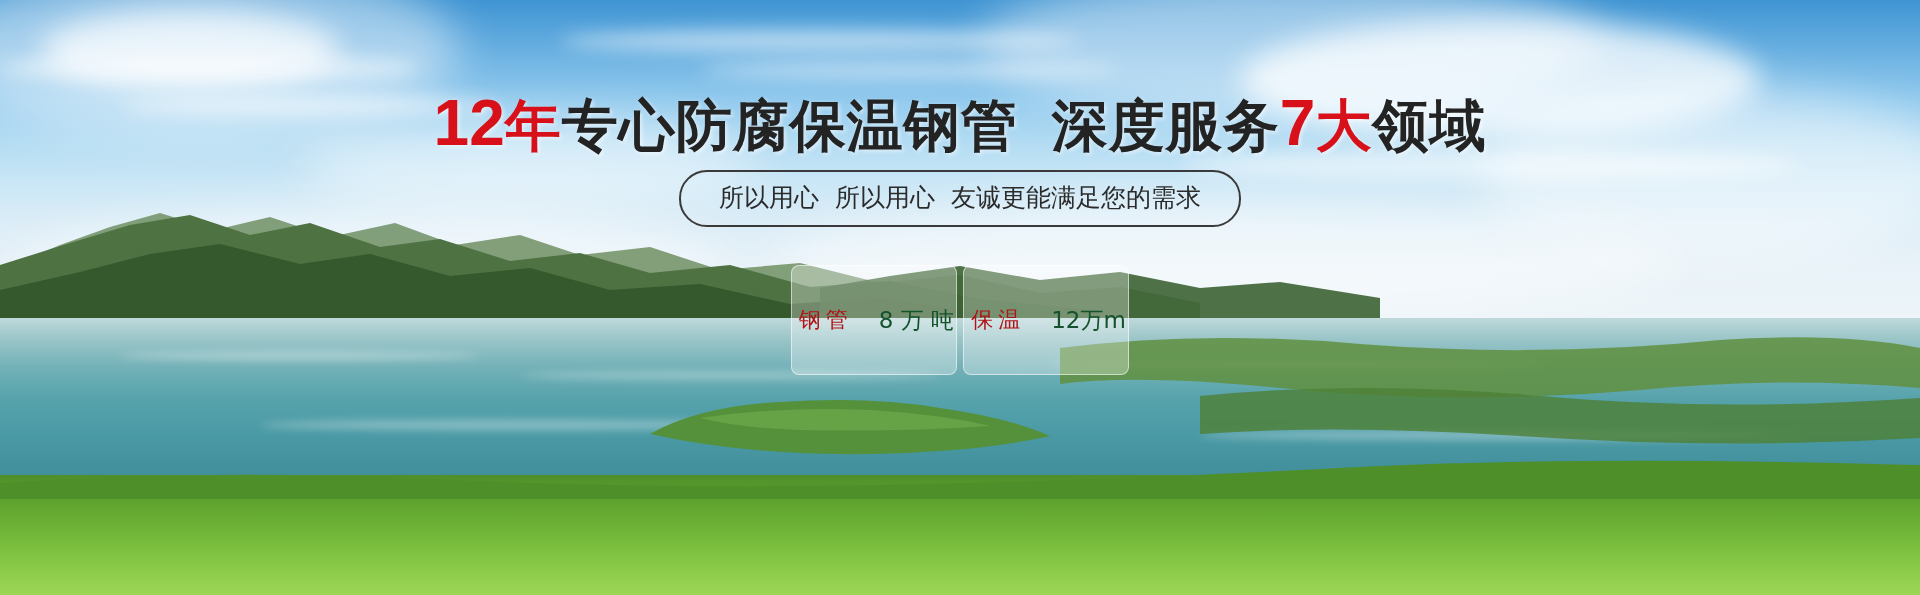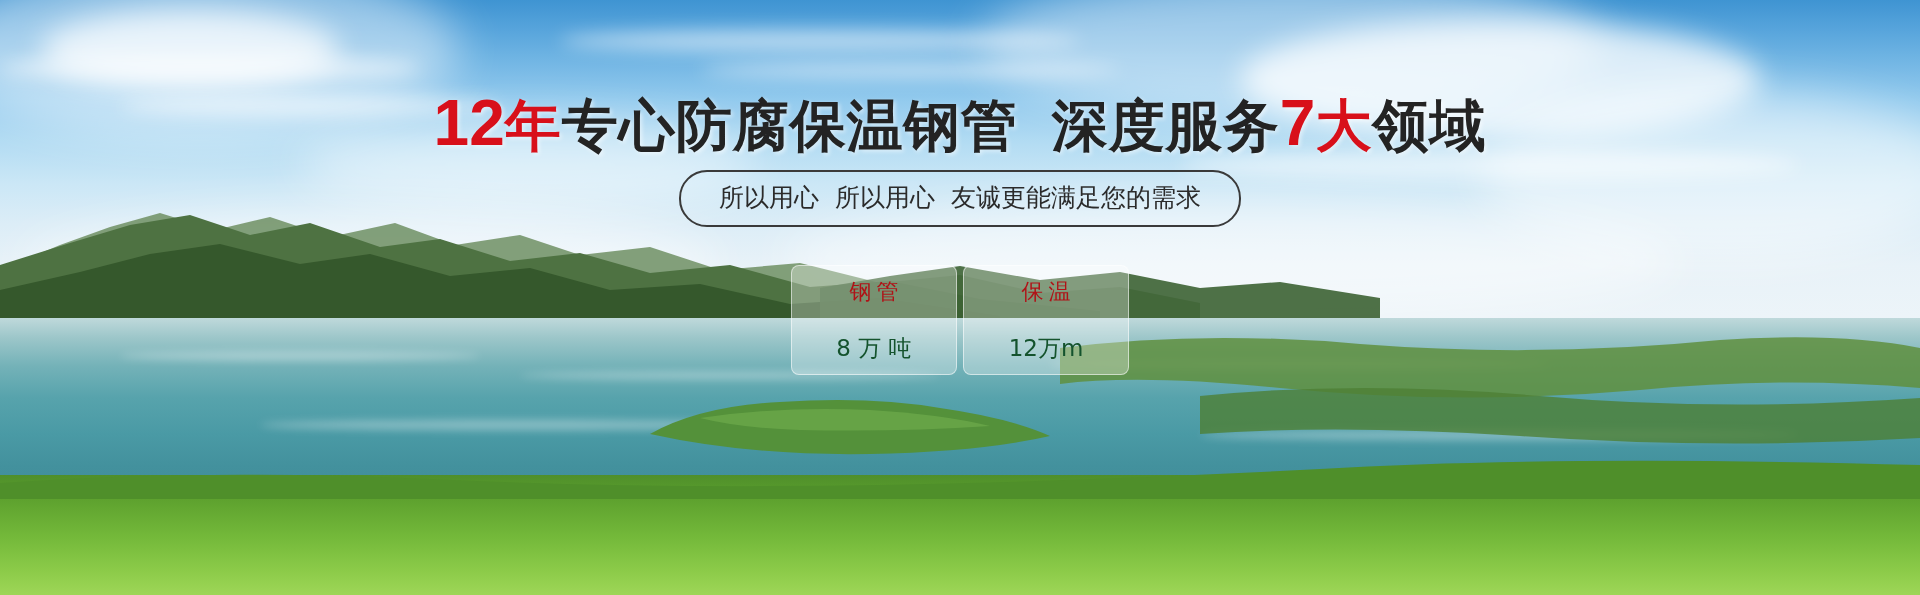--- a/index.html
+++ b/index.html
@@ -75,21 +75,21 @@
   
   .cards {
     position:absolute; left:50%; transform:translateX(-50%);
     top:265px; display:flex; gap:6px;
   }
   .card {
     width:166px; height:110px;
     background:rgba(255,255,255,.30);
     border:1px solid rgba(255,255,255,.55);
     border-radius:8px;
-    display:flex; flex-direction:column;
+    display:flex; flex-direction:row;
     align-items:center; justify-content:center;
     gap:26px;
   }
   .card .lbl {
     font-size:22px; color:#b01217; font-weight:normal;
     letter-spacing:5px; text-indent:5px;
     font-family:"DejaVu Sans","Liberation Sans",sans-serif;
   }
   .card .val {
     font-size:23px; color:#14532d;

